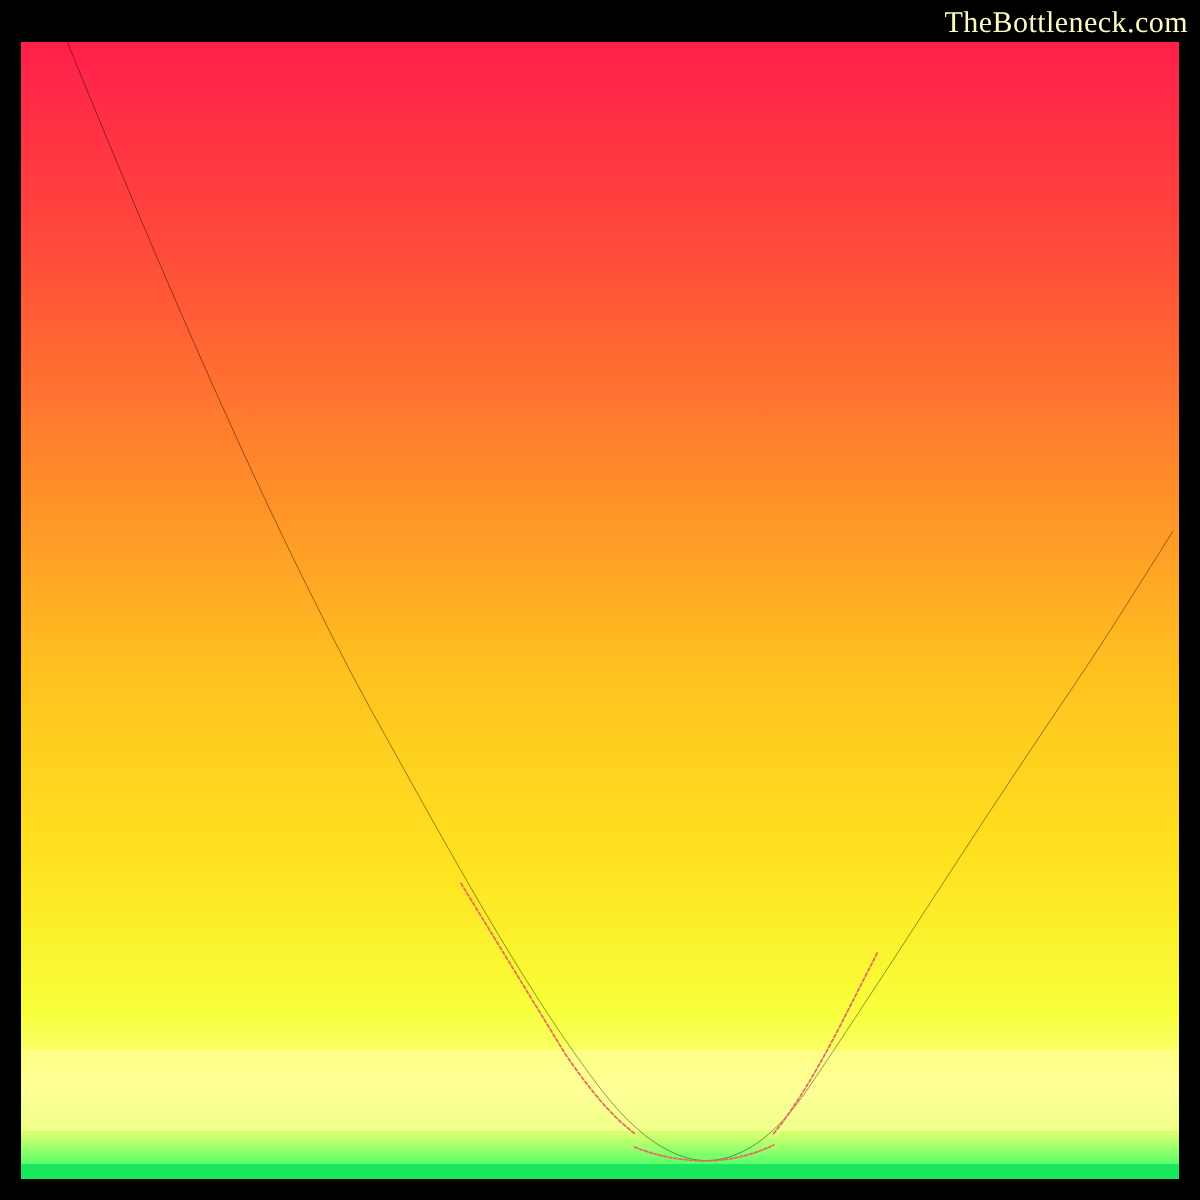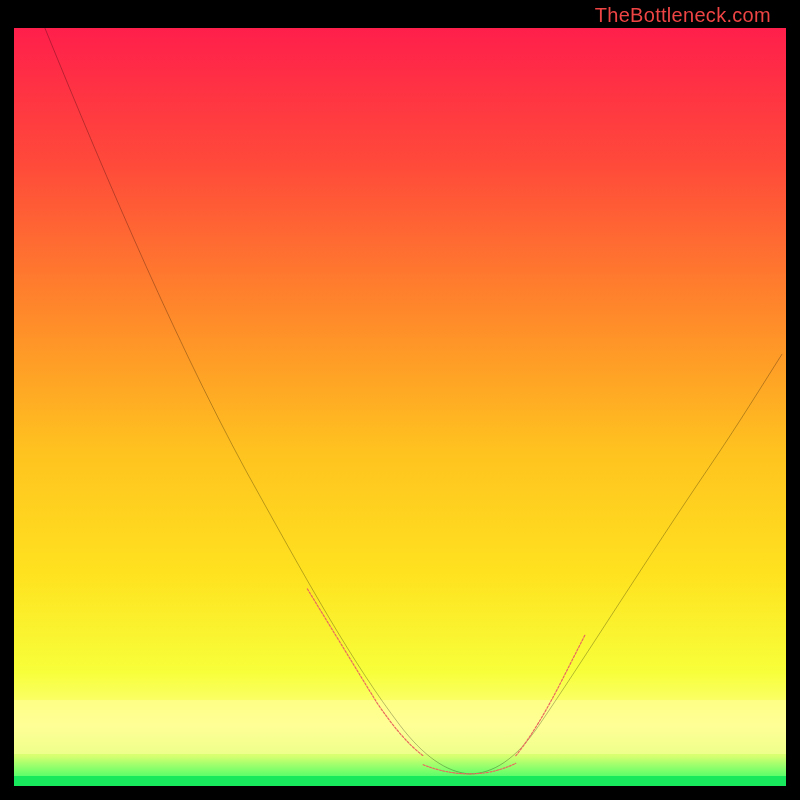--- a/index.html
+++ b/index.html
@@ -6,26 +6,27 @@
   body {
     width: 800px;
     height: 800px;
     background: #000;
     position: relative;
     font-family: Arial, Helvetica, sans-serif;
   }
   .watermark {
     position: absolute;
     top: 4px;
-    right: 29px;
-    color: #ef4444;
+    right: 8px;
+    color: #fef9c3;
     font-size: 20px;
     font-weight: 500;
     letter-spacing: 0.3px;
     z-index: 10;
+    font-family: Liberation Serif, serif;
   }
   .plot-area {
     position: absolute;
     top: 28px;
     left: 14px;
     width: 772px;
     height: 758px;
     
   }
   .bg-svg {

